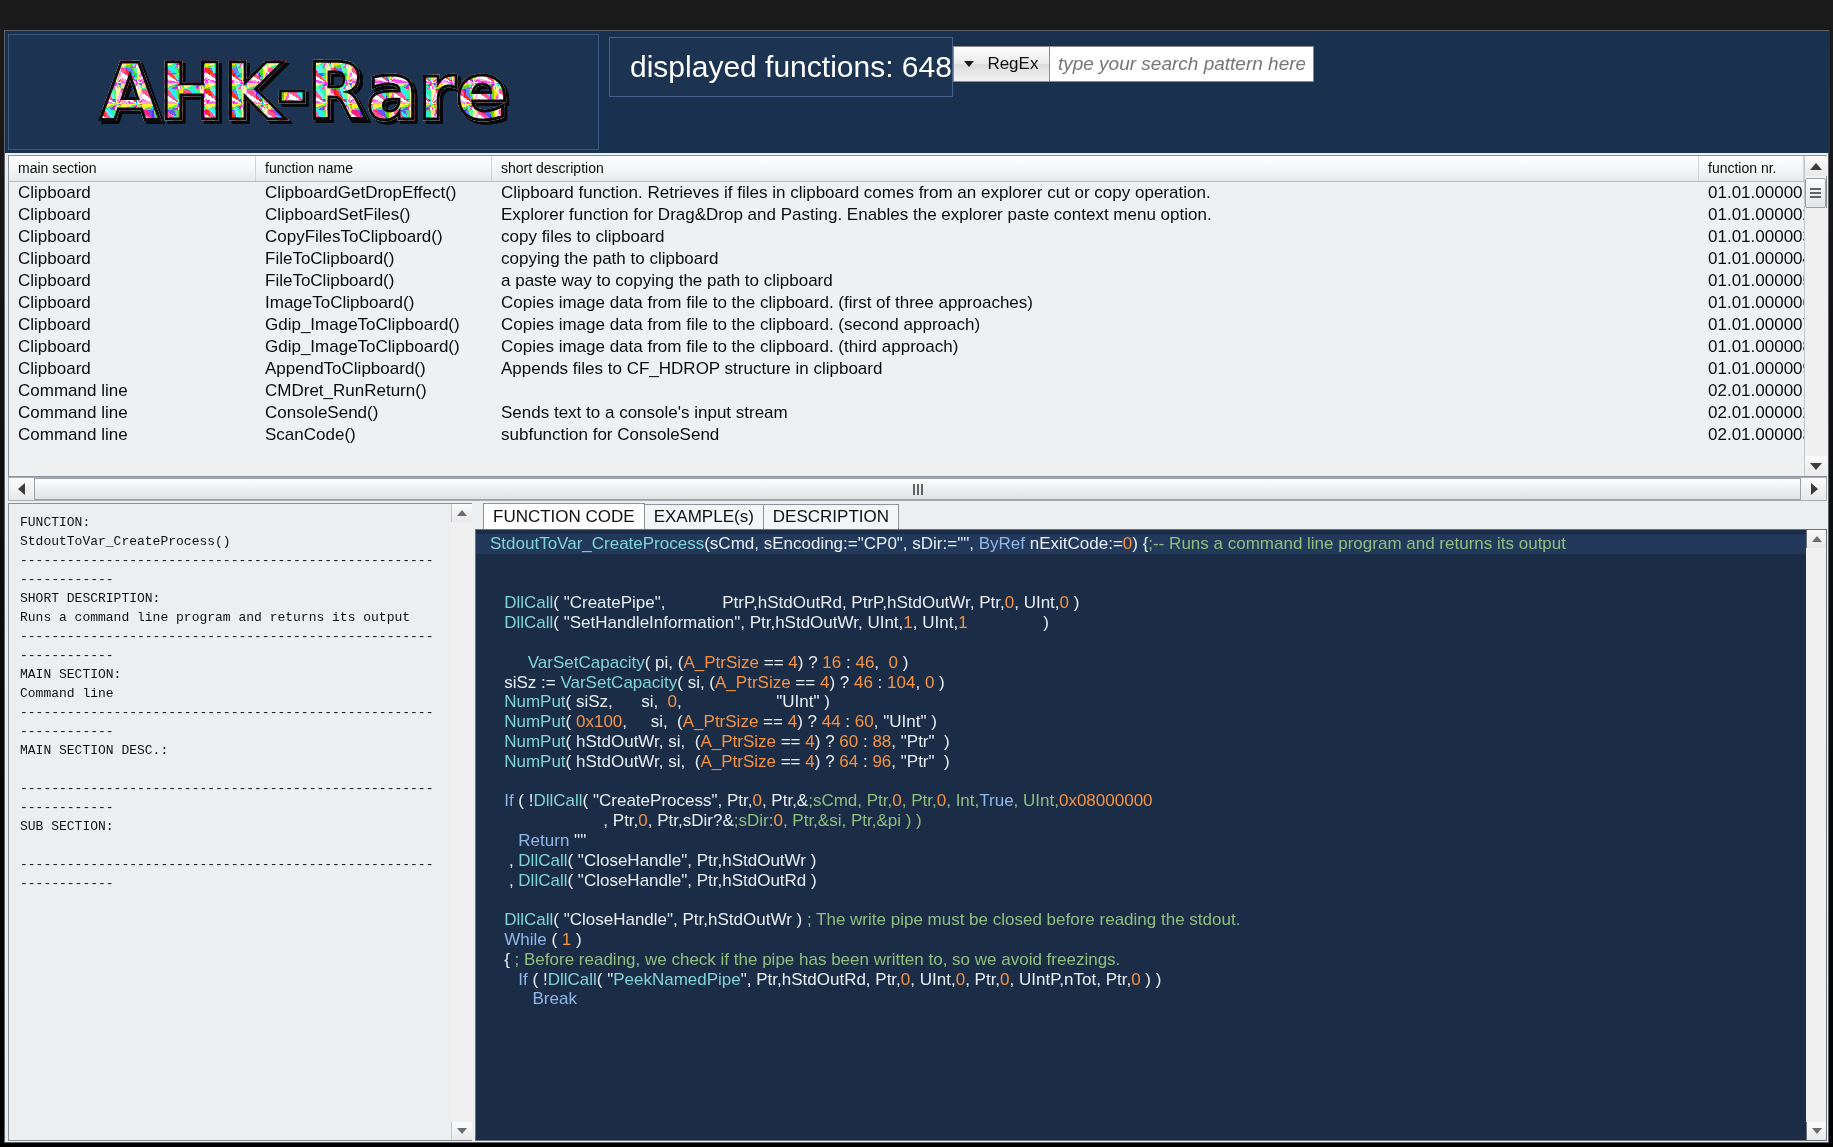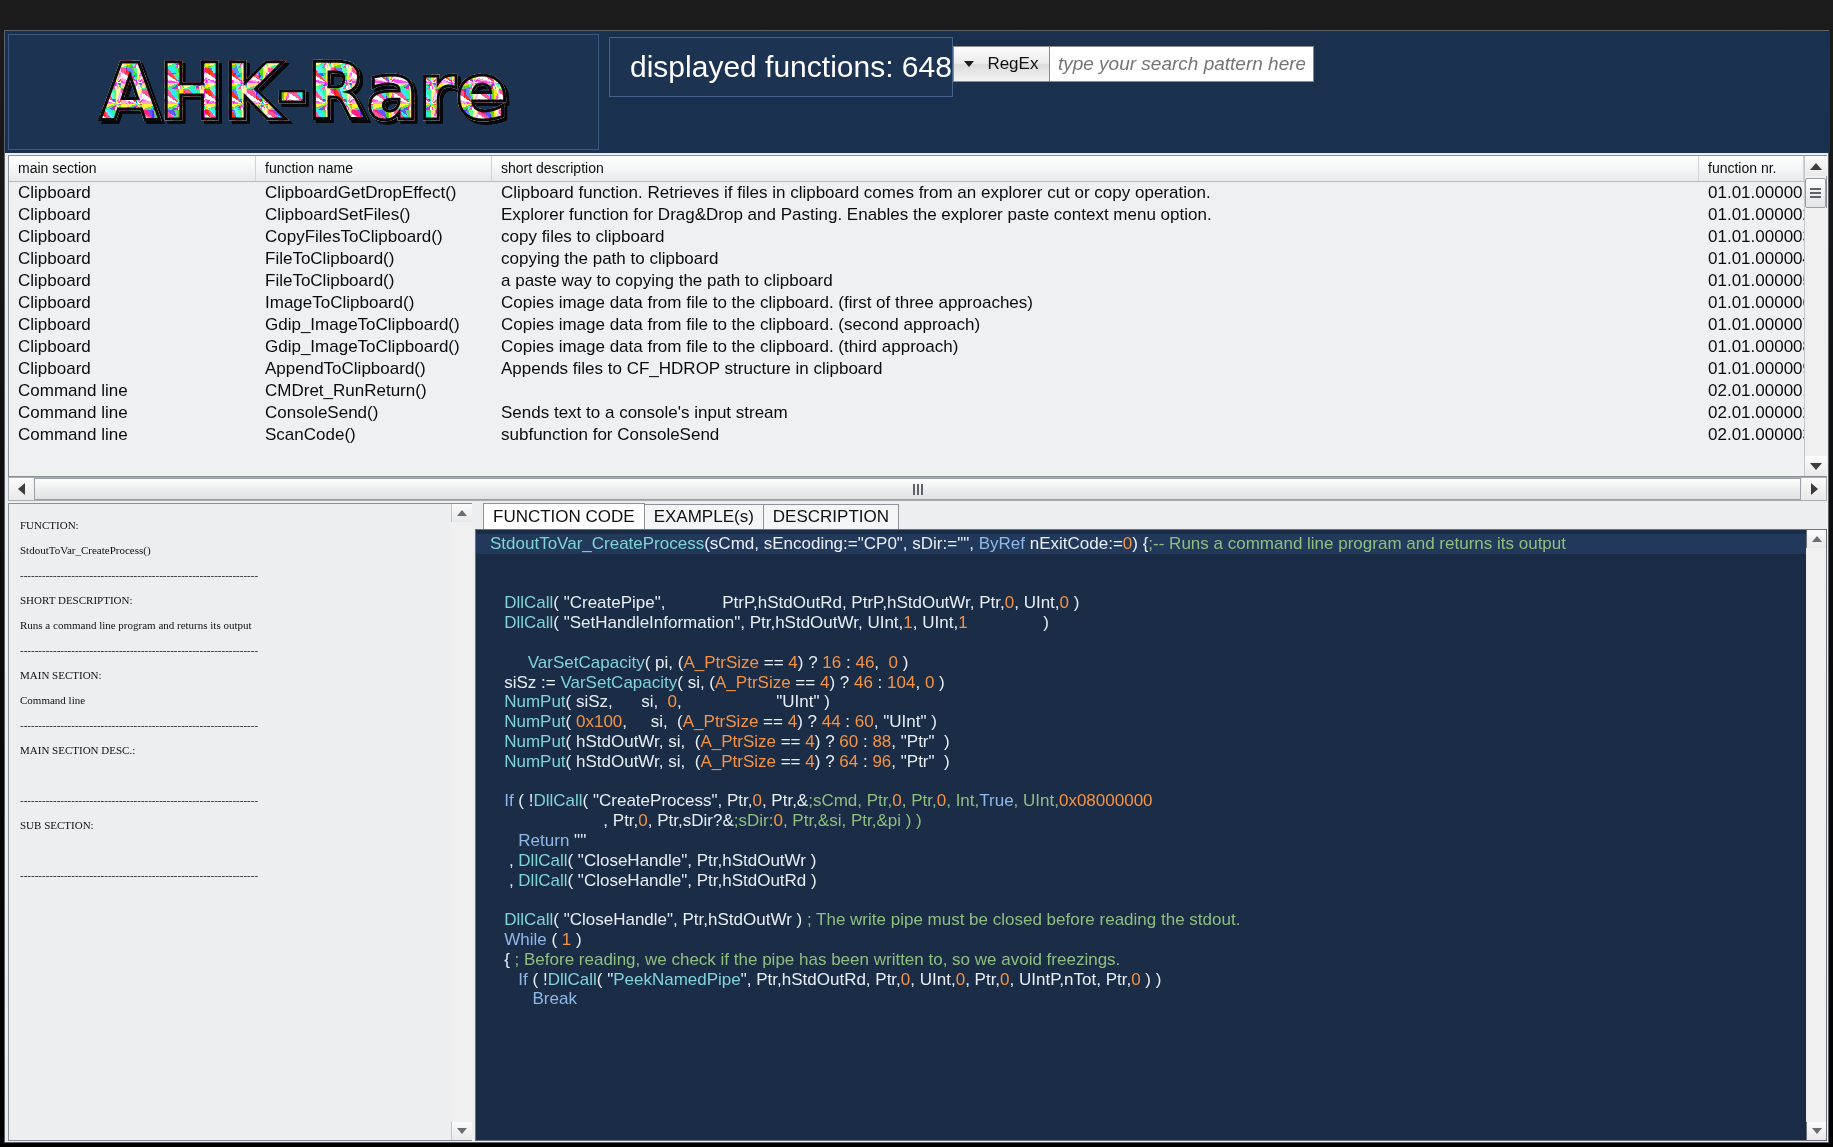--- a/index.html
+++ b/index.html
@@ -145,22 +145,22 @@
   }
   .vgrip{width:2px;height:11px;background:#5f6367;}
 
   
   .lower{position:absolute;left:3px;top:472px;width:1819px;height:638px;display:flex;}
   .detail-pane{
     width:464px;background:#eceeef;border:1px solid #8d9097;box-sizing:border-box;
     display:flex;margin-right:3px;
   }
   .detail-text{
-    flex:1;padding:9px 10px 0 11px;font-size:11px;color:#101010;line-height:25px;
-    white-space:pre-wrap;overflow:hidden;font-family:Liberation Serif, serif;
+    flex:1;padding:9px 10px 0 11px;font-size:13px;color:#101010;line-height:19px;
+    white-space:pre-wrap;overflow:hidden;font-family:Liberation Mono, monospace;
   }
   .detail-scroll{
     width:20px;background:#f0f0f0;border-left:1px solid #c3c6ca;
     display:flex;flex-direction:column;align-items:center;box-sizing:border-box;
   }
   .ds-arrow{width:20px;height:18px;display:flex;align-items:center;justify-content:center;background:linear-gradient(180deg,#fbfbfb,#e9e9e9);}
   .tri-up-s{width:0;height:0;border-left:5px solid transparent;border-right:5px solid transparent;border-bottom:6px solid #6a6e72;}
   .tri-dn-s{width:0;height:0;border-left:5px solid transparent;border-right:5px solid transparent;border-top:6px solid #6a6e72;}
 
   .code-pane{flex:1;display:flex;flex-direction:column;min-width:0;}

